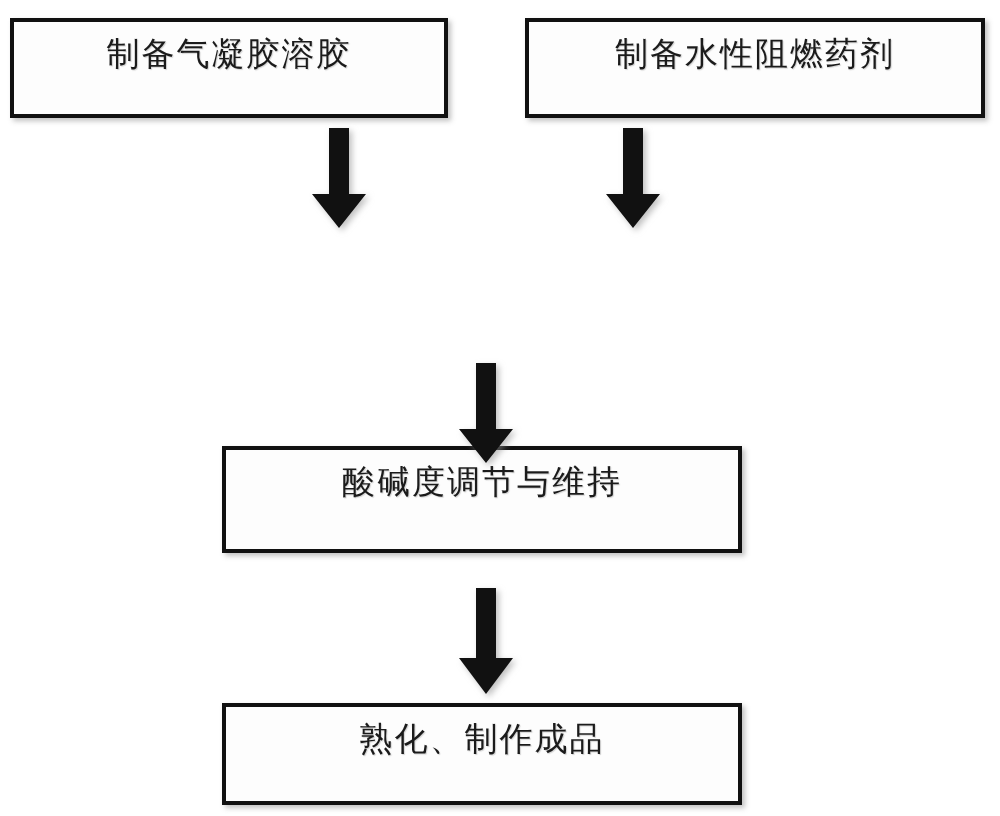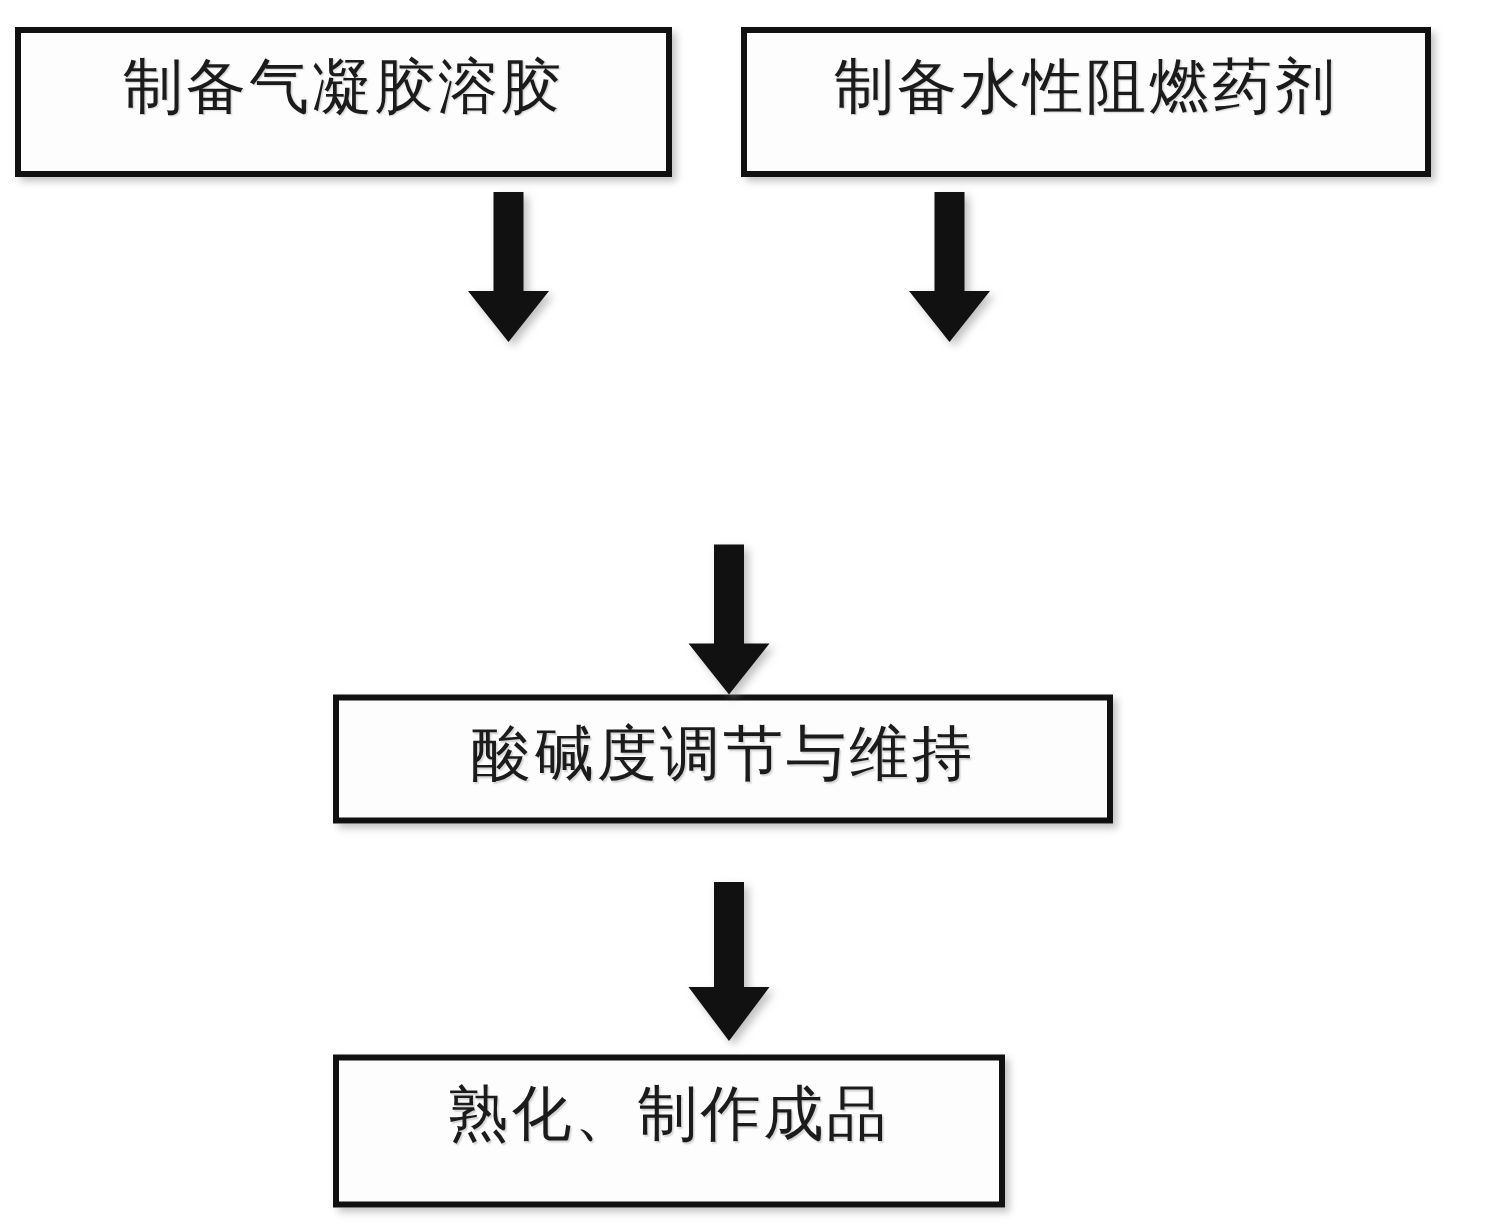--- a/index.html
+++ b/index.html
@@ -30,36 +30,36 @@
     background: #fdfdfd;
     border: 4px solid #111111;
     box-shadow: 3px 3px 5px rgba(120,120,120,0.45);
     display: flex;
     justify-content: center;
     align-items: flex-start;
   }
   .node-label {
     display: block;
     font-family: "DejaVu Sans", sans-serif;
-    font-size: 40px;
+    font-size: 33px;
     line-height: 1.1;
     letter-spacing: 2px;
     color: #1b1b1b;
     white-space: nowrap;
     text-align: center;
     padding-top: 14px;
     text-shadow: 1px 1px 1px rgba(160,160,160,0.45);
   }
 
   
   #node-sol      { left: 10px;  top: 18px;  width: 438px; height: 100px; }
-  #node-agent    { left: 494px; top: 18px;  width: 460px; height: 100px; }
+  #node-agent    { left: 525px; top: 18px;  width: 460px; height: 100px; }
   #node-mix      { left: 222px; top: 238px; width: 520px; height: 103px; }
-  #node-ph       { left: 222px; top: 463px; width: 520px; height: 86px; }
-  #node-cure     { left: 222px; top: 703px; width: 448px; height: 102px; }
+  #node-ph       { left: 222px; top: 446px; width: 520px; height: 107px; }
+  #node-cure     { left: 222px; top: 703px; width: 520px; height: 102px; }
 
   
   .arrow {
     position: absolute;
     display: block;
   }
   .arrow svg { display: block; overflow: visible; }
 
   #arrow-sol-to-mix    { left: 308px; top: 128px; }
   #arrow-agent-to-mix  { left: 602px; top: 128px; }

